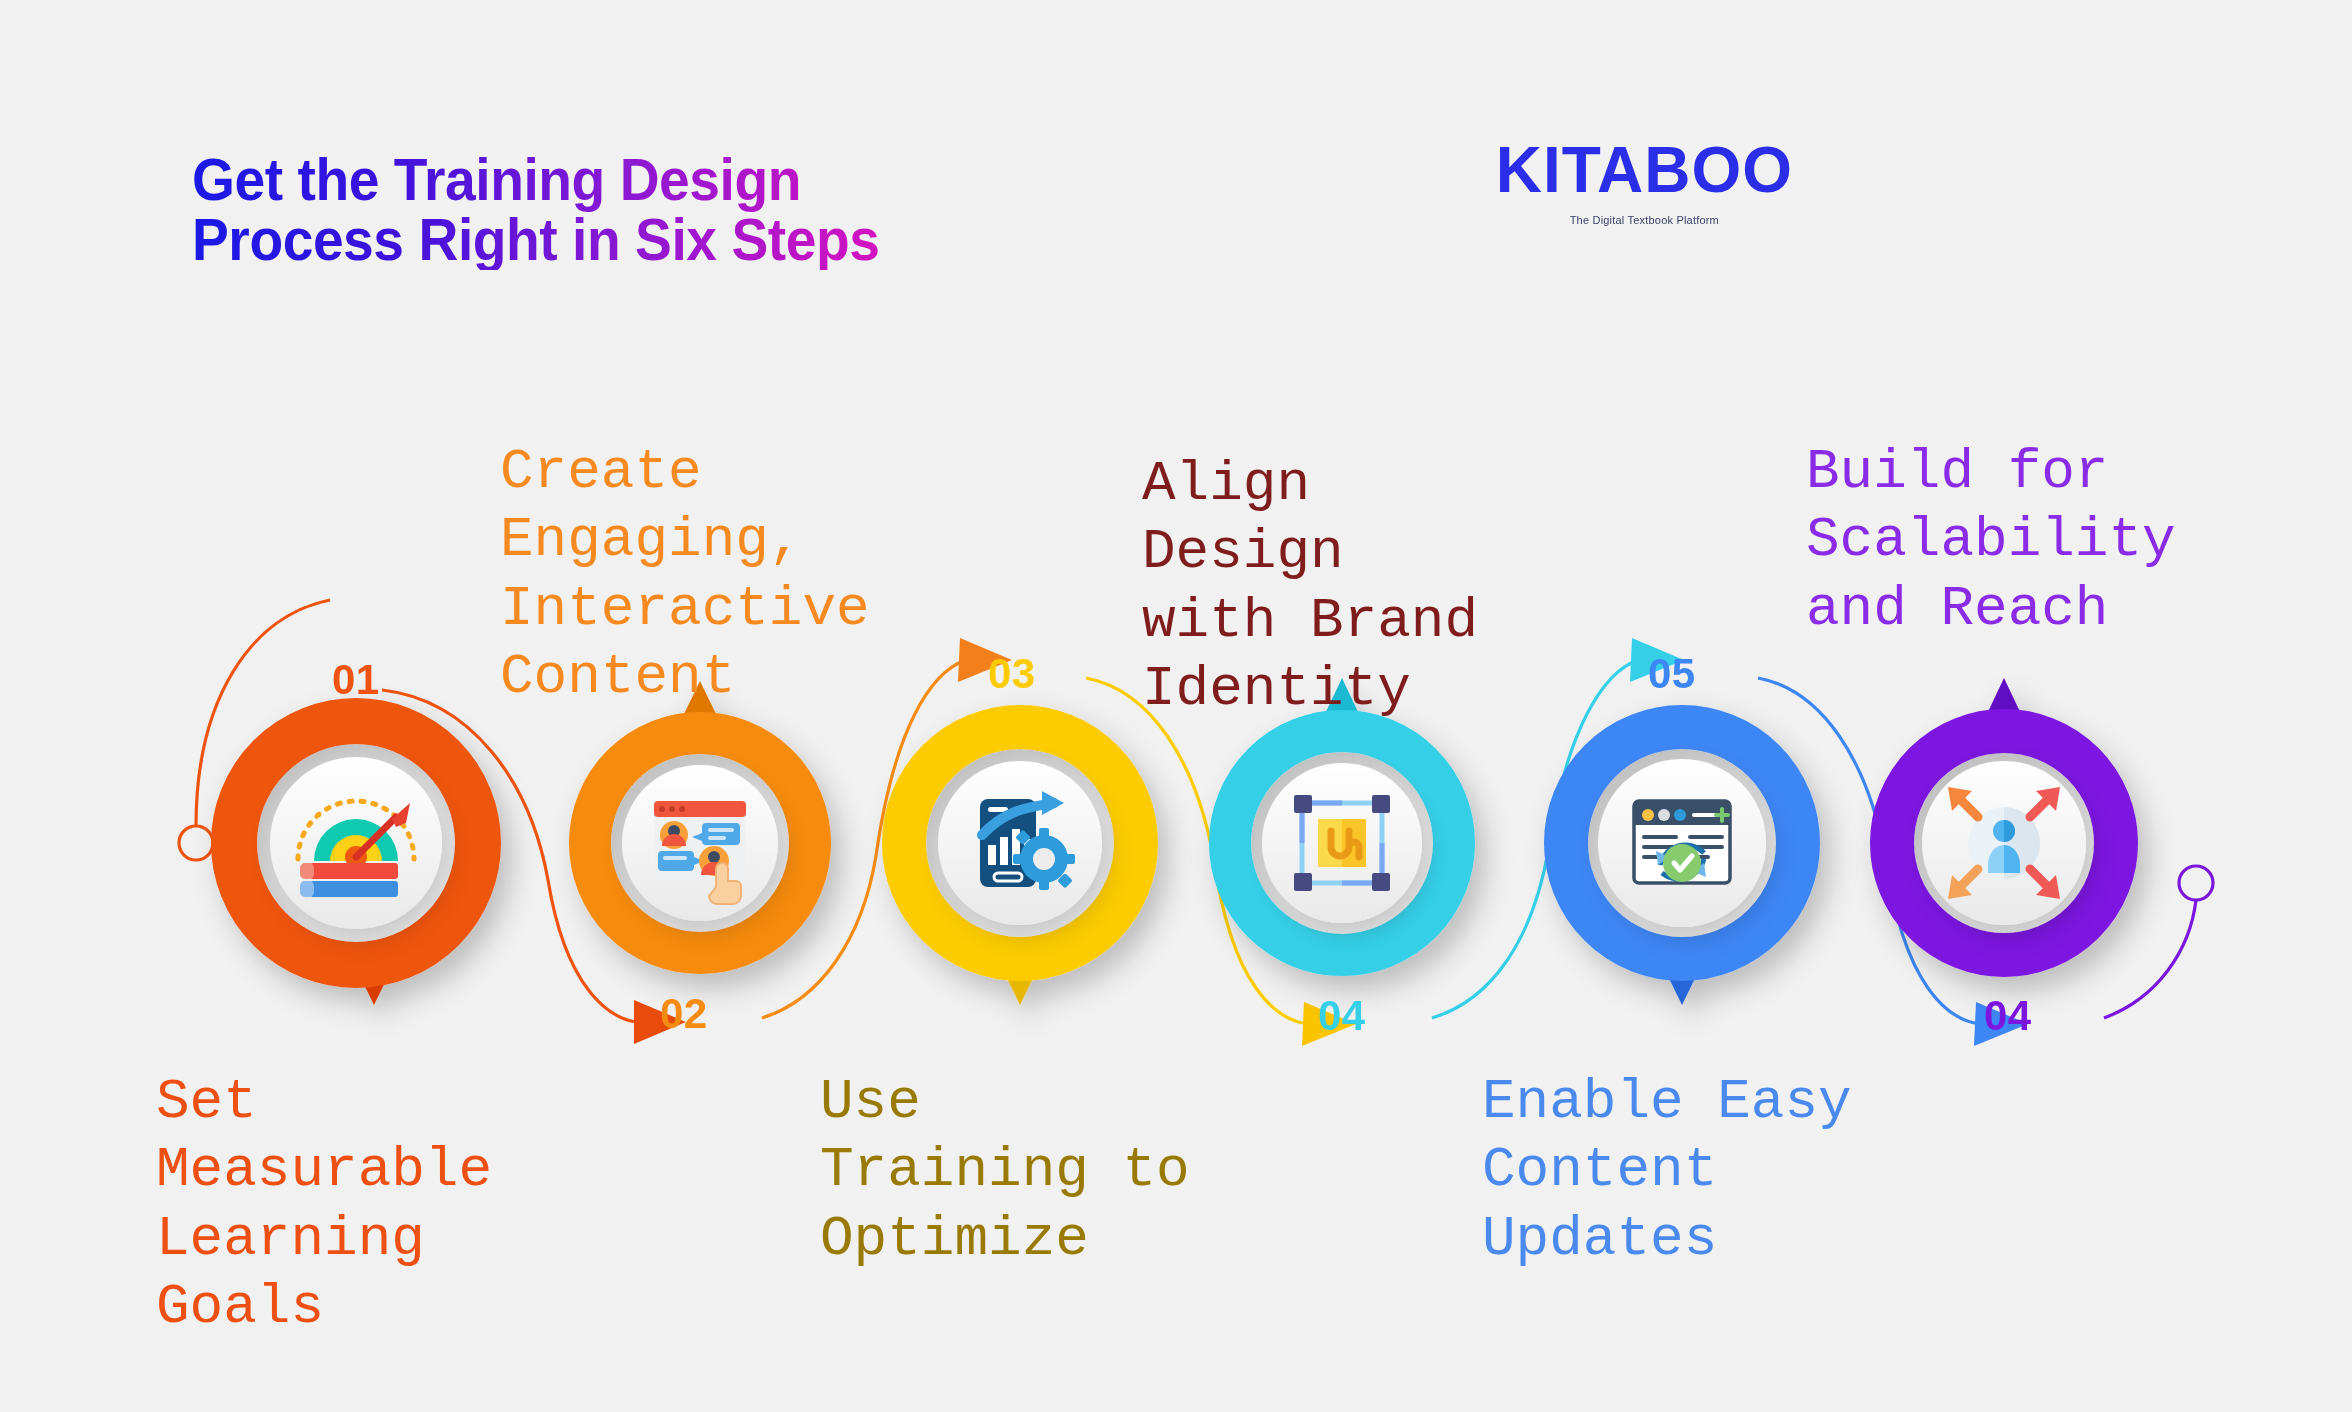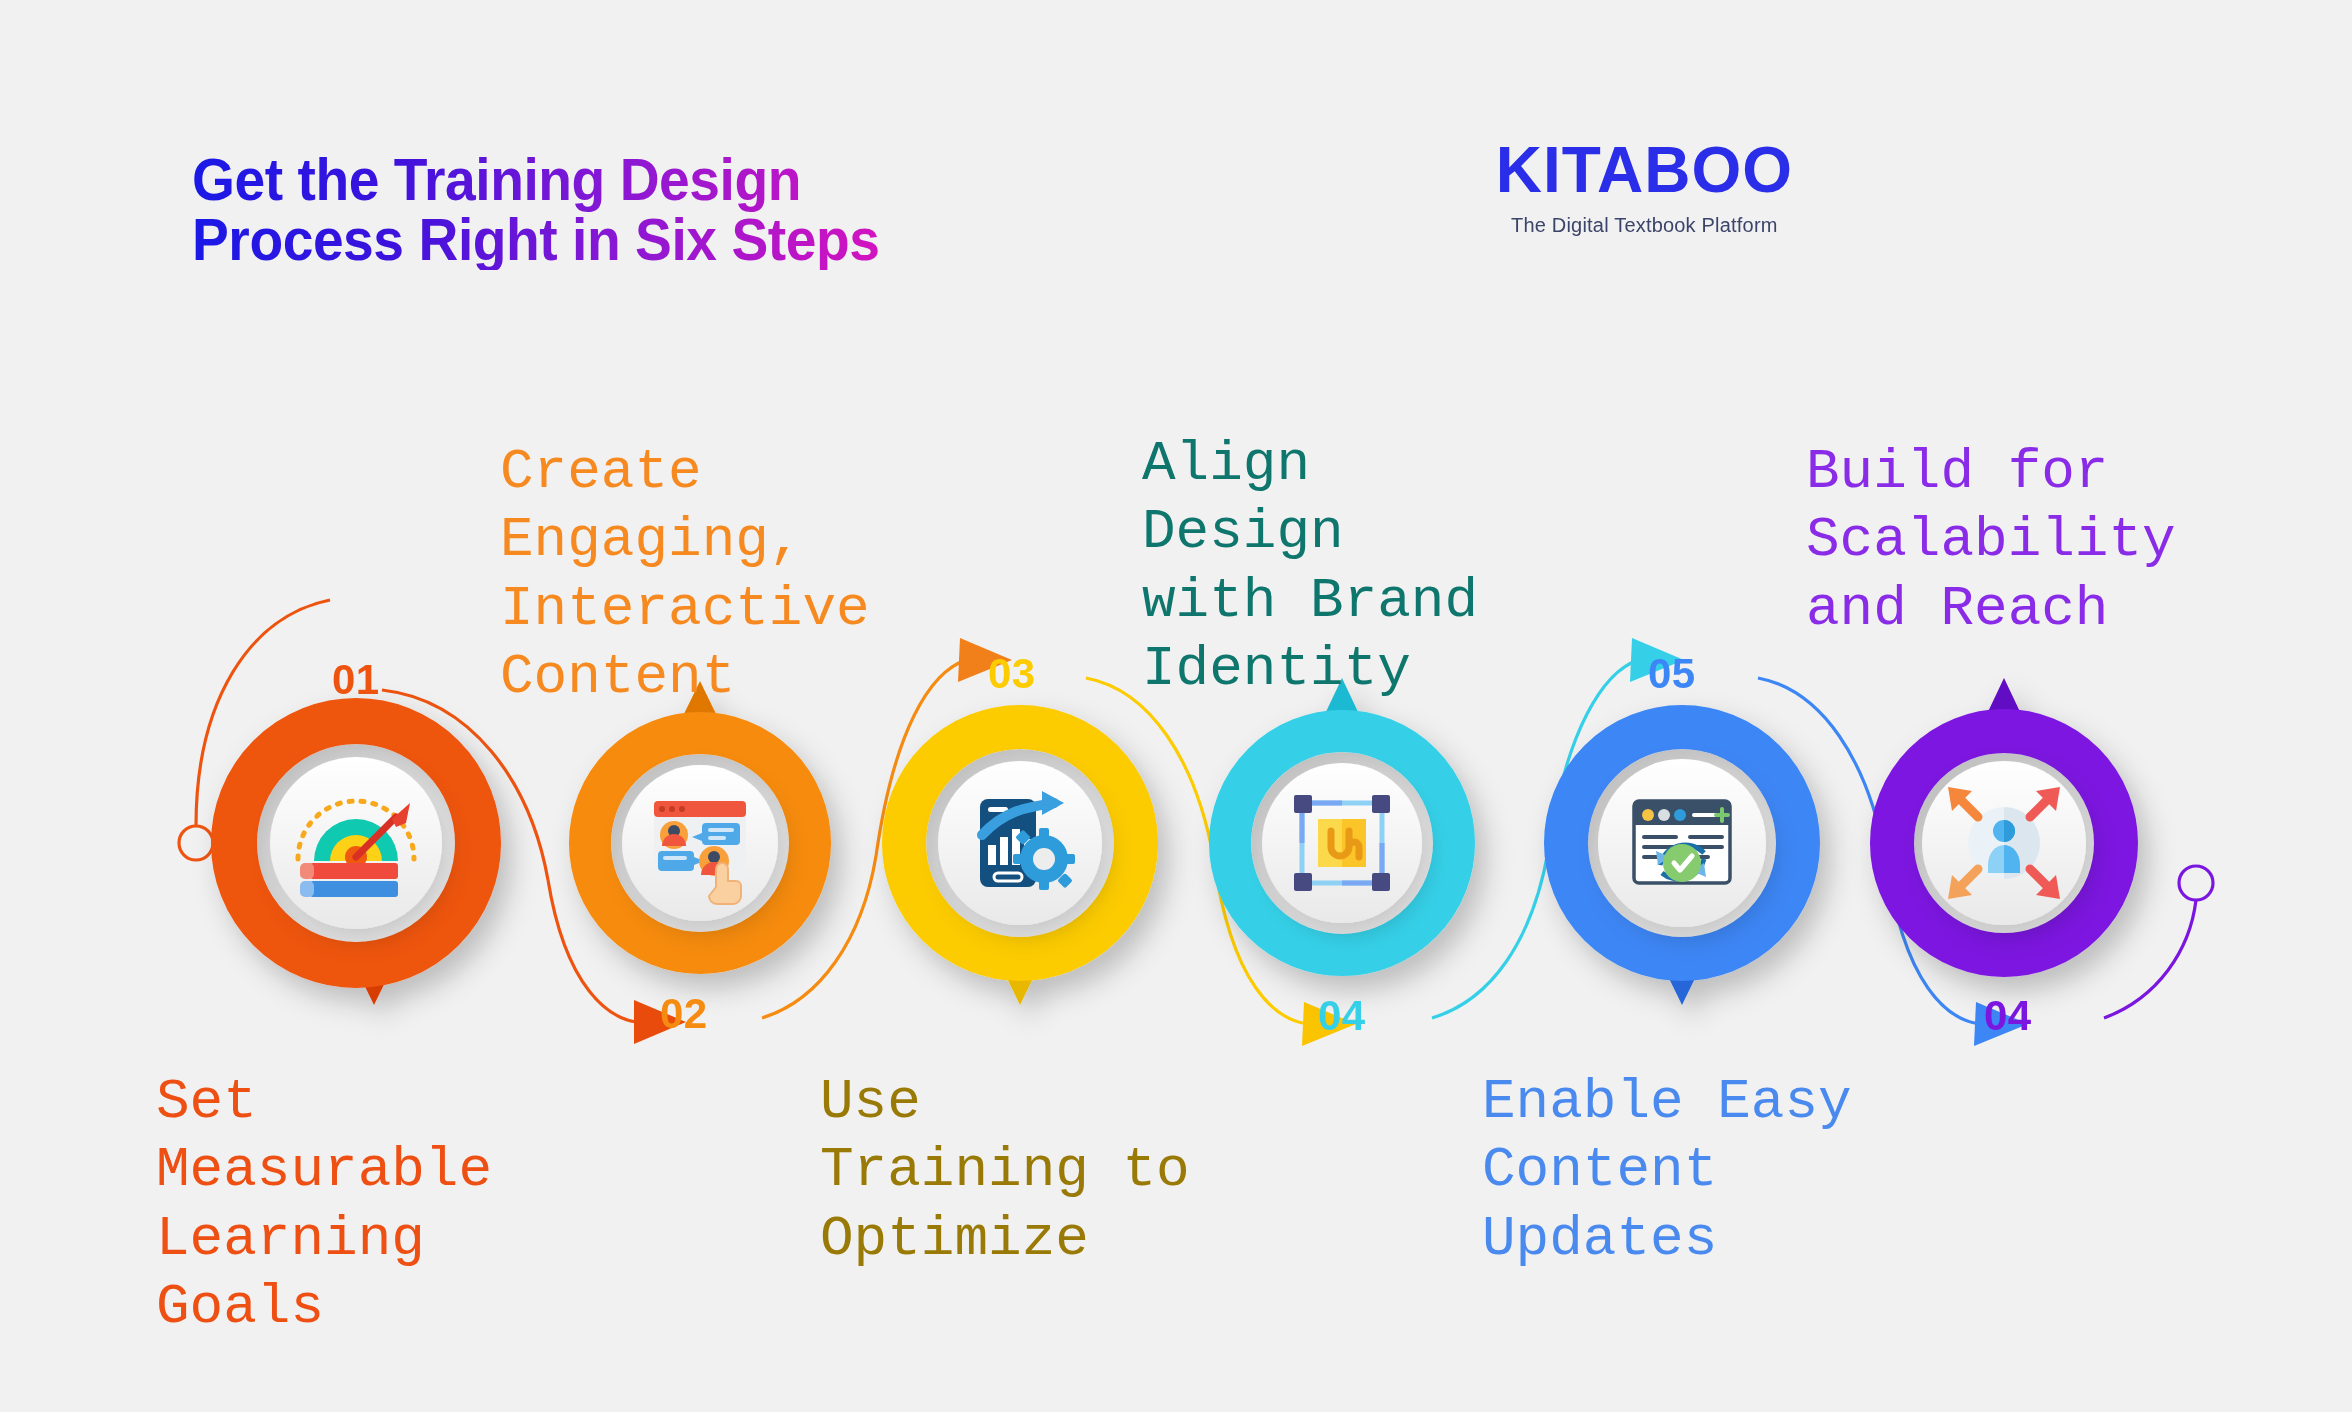--- a/index.html
+++ b/index.html
@@ -24,21 +24,21 @@
     font-stretch:condensed;
     transform:scaleX(0.92); transform-origin:left top;
   }
 
   #logo-block{ position:absolute; right:136px; top:138px; text-align:center; }
   #logo-word{
     font-size:64px; font-weight:bold; letter-spacing:1px;
     color:#2B2EE8; line-height:1;
   }
   #logo-tagline{
-    margin-top:12px; font-size:20px; color:#3B4469;
+    margin-top:12px; font-size:11px; color:#3B4469;
     letter-spacing:0.2px;
   }
 
   
   #canvas{ position:absolute; left:0; top:0; width:2352px; height:1412px; }
 
   
   .step-caption{
     position:absolute; text-align:left; line-height:1.22;
     font-size:56px; font-weight:500; white-space:pre-line;
@@ -284,21 +284,21 @@
 
 <div class="step-caption cap-bot" style="left:156px; top:1068px; color:#EE4F12;">Set
 Measurable
 Learning Goals</div>
 <div class="step-caption cap-top" style="left:500px; top:438px; color:#F6891F;">Create Engaging,
 Interactive
 Content</div>
 <div class="step-caption cap-bot" style="left:820px; top:1068px; color:#9A7A06;">Use
 Training to
 Optimize</div>
-<div class="step-caption cap-top" style="left:1142px; top:430px; color:#0f766e;">Align Design
+<div class="step-caption cap-top" style="left:1142px; top:450px; color:#7f1d1d;">Align Design
 with Brand
 Identity</div>
 <div class="step-caption cap-bot" style="left:1482px; top:1068px; color:#4A8AEE;">Enable Easy
 Content
 Updates</div>
 <div class="step-caption cap-top" style="left:1806px; top:438px; color:#8A2BE8;">Build for
 Scalability
 and Reach</div>
 
 </body></html>

